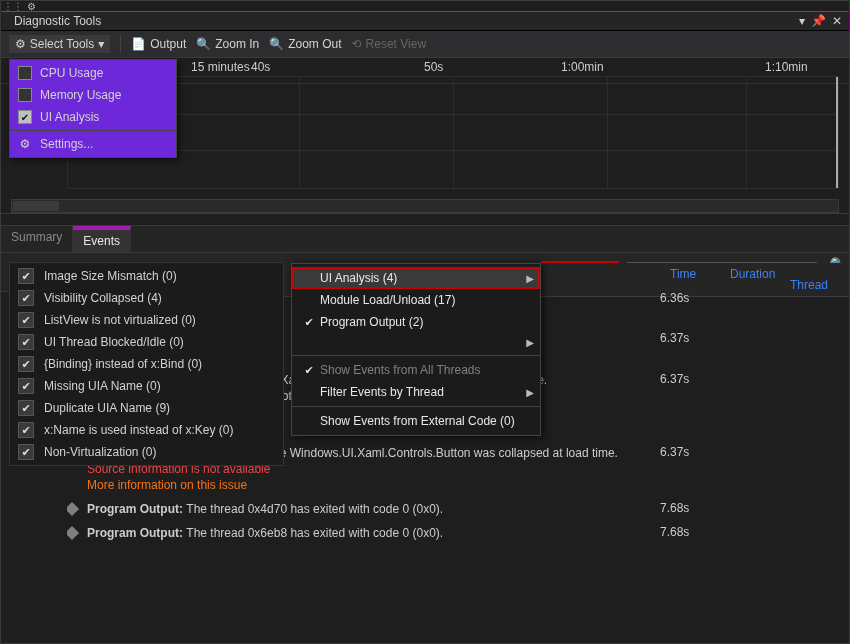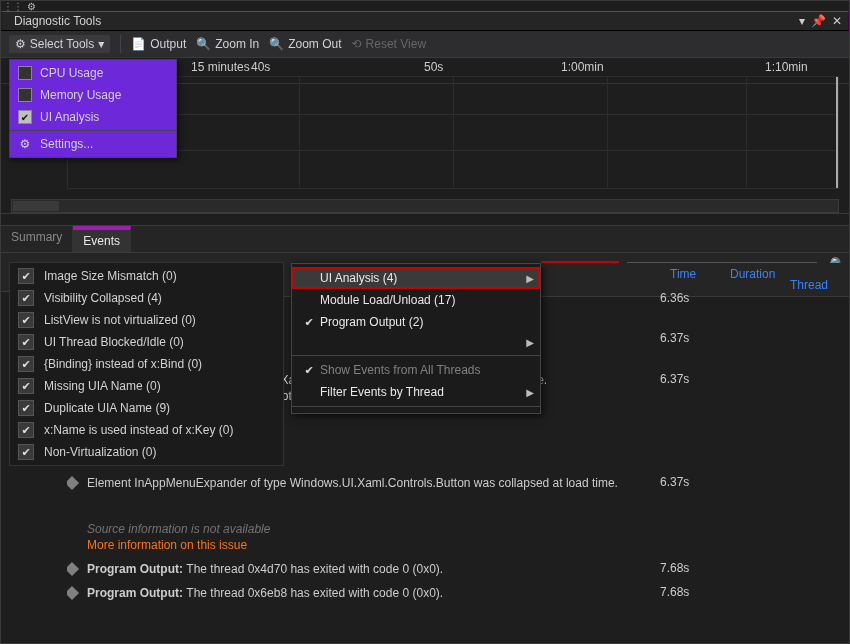--- a/index.html
+++ b/index.html
@@ -121,21 +121,21 @@
   .ev-row {
     display:flex; align-items:flex-start; gap:8px;
     padding:4px 0;
   }
   .ev-row .dia { width:12px; flex-shrink:0; margin-top:2px;}
   .dia-dark { width:10px; height:10px; transform:rotate(45deg); background:gray; display:inline-block;}
   .ev-row .txt { flex:1; line-height:1.35; }
   .ev-row .time { width:60px; text-align:left; flex-shrink:0;}
   .ev-row .dur { width:60px; flex-shrink:0;}
   .ev-row .thr { width:45px; flex-shrink:0;}
-  .italic { font-style:italic; color:#737373;margin-top:30px;}
+  .italic { color:#ef4444;}
   .link { color:#f97316; cursor:pointer;}
   .bold { font-weight:600; }
 
   
   .ctx-menu {
     position:absolute; top:262px; left:290px; width:250px;
     background:#1b1b1c; border:1px solid #444;
     box-shadow:2px 2px 8px rgba(0,0,0,0.7);
     padding:3px 0;
     z-index:60;
@@ -402,13 +402,17 @@
   <div class="row disabled">
     <span class="check">✔</span>
     <span>Show Events from All Threads</span>
   </div>
   <div class="row">
     <span class="check"></span>
     <span>Filter Events by Thread</span>
     <span class="sub">▶</span>
   </div>
   <div class="sep"></div>
+  <div class="row">
+    <span class="check"></span>
+    <span>Show Events from External Code (0)</span>
+  </div>
 </div>
 
 </body></html>

